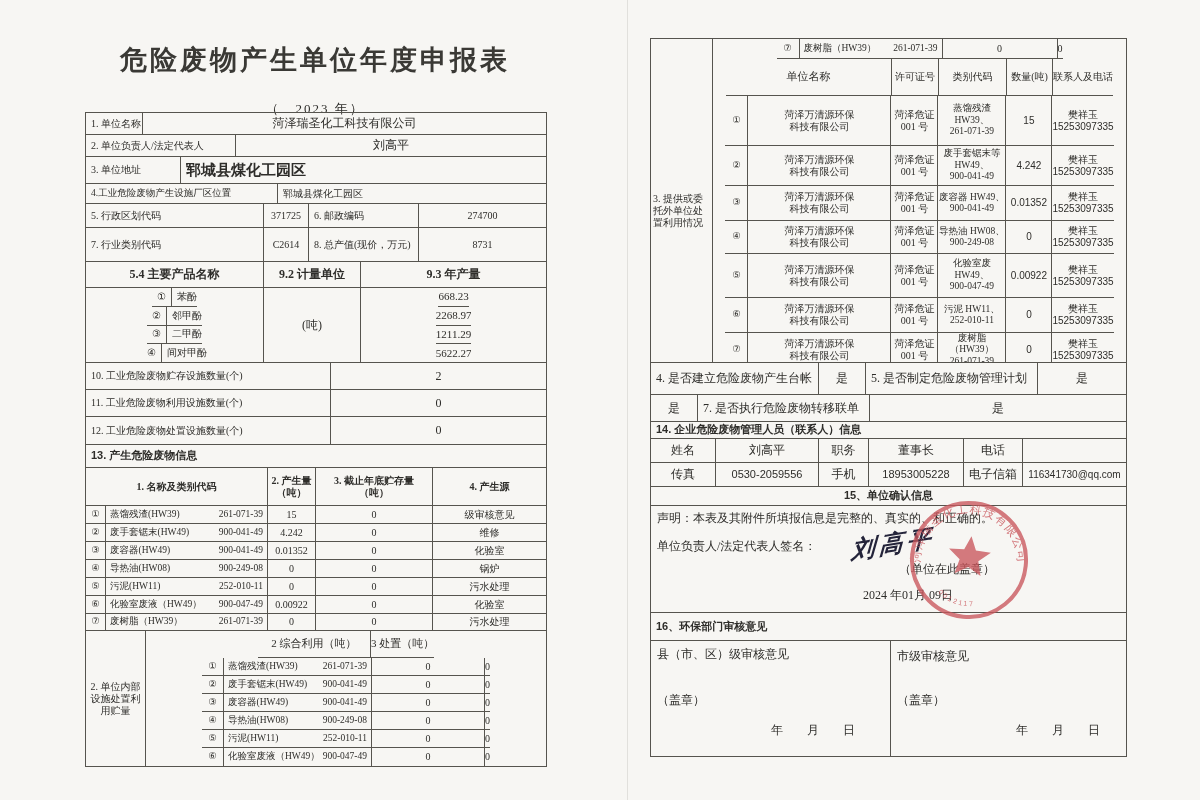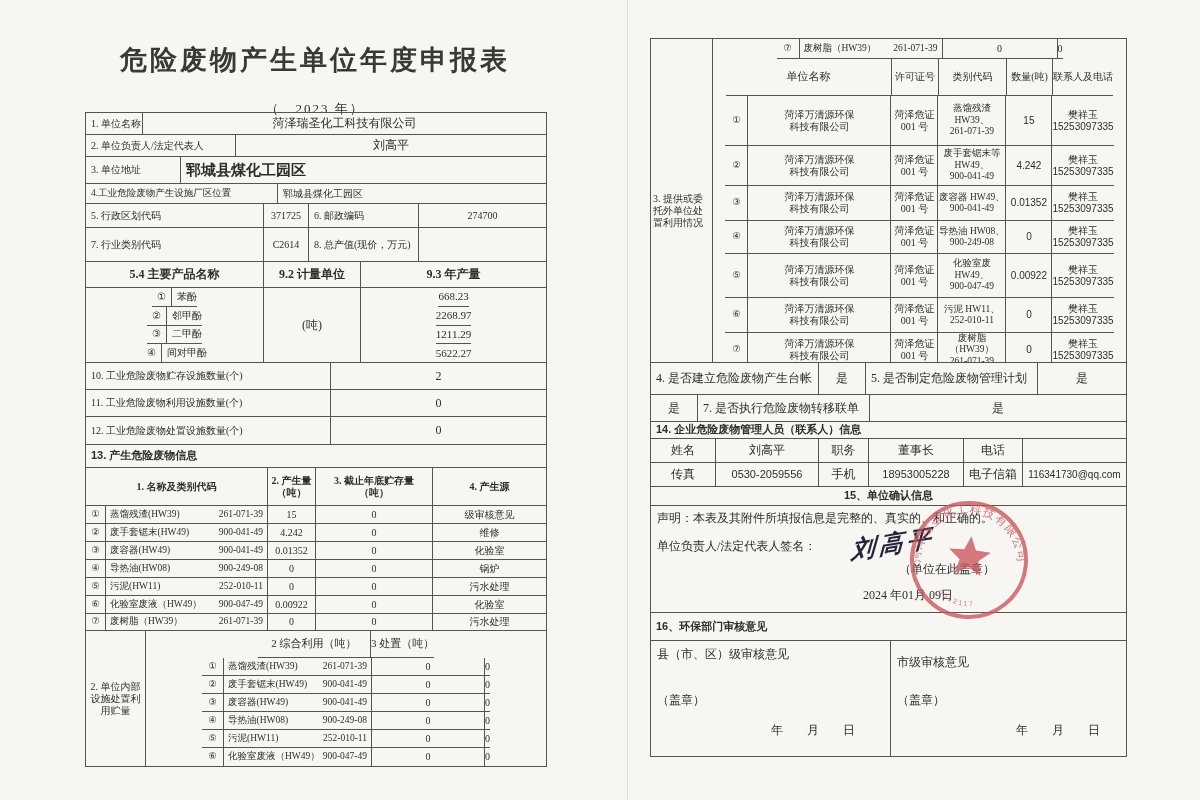--- a/index.html
+++ b/index.html
@@ -75,20 +75,21 @@
     <div class="c lab f10" style="width:178px">5. 行政区划代码</div>
     <div class="c ctr f10" style="width:45px">371725</div>
     <div class="c lab f10" style="width:110px">6. 邮政编码</div>
     <div class="c nr ctr f10" style="flex:1">274700</div>
   </div>
 
   <div class="row" style="height:34px">
     <div class="c lab f10" style="width:178px">7. 行业类别代码</div>
     <div class="c ctr f10" style="width:45px">C2614</div>
     <div class="c lab f10" style="width:110px">8. 总产值(现价，万元)</div>
+    <div class="c nr ctr f10" style="flex:1">8731</div>
   </div>
 
   <div class="row" style="height:26px">
     <div class="c ctr b f12" style="width:178px">5.4 主要产品名称</div>
     <div class="c ctr b f12" style="width:97px">9.2 计量单位</div>
     <div class="c nr ctr b f12" style="flex:1">9.3 年产量</div>
   </div>
 
   <div class="row" style="height:75px">
     <div class="c col" style="width:178px">
@@ -471,21 +472,21 @@
   <div class="row" style="height:28px">
     <div class="c nr lab b sans f11" style="flex:1">16、环保部门审核意见</div>
   </div>
   <div class="row last" style="height:115px">
     <div class="c" style="width:240px;position:relative;display:block">
       <div class="abs f12" style="left:6px;top:6px">县（市、区）级审核意见</div>
       <div class="abs f12" style="left:6px;top:52px">（盖章）</div>
       <div class="abs f12" style="left:120px;top:82px">年　　月　　日</div>
     </div>
     <div class="c nr" style="flex:1;position:relative;display:block">
-      <div class="abs f12" style="left:6px;top:14px">市级审核意见</div>
+      <div class="abs f12" style="left:6px;top:8px">市级审核意见</div>
       <div class="abs f12" style="left:6px;top:52px">（盖章）</div>
       <div class="abs f12" style="left:125px;top:82px">年　　月　　日</div>
     </div>
   </div>
 </div>
 
 <div class="abs stamp">
   <svg width="128" height="128" viewBox="0 0 128 128">
     <defs>
       <path id="arcT" d="M 16,76 A 49,49 0 1 1 112,76" fill="none"></path>

